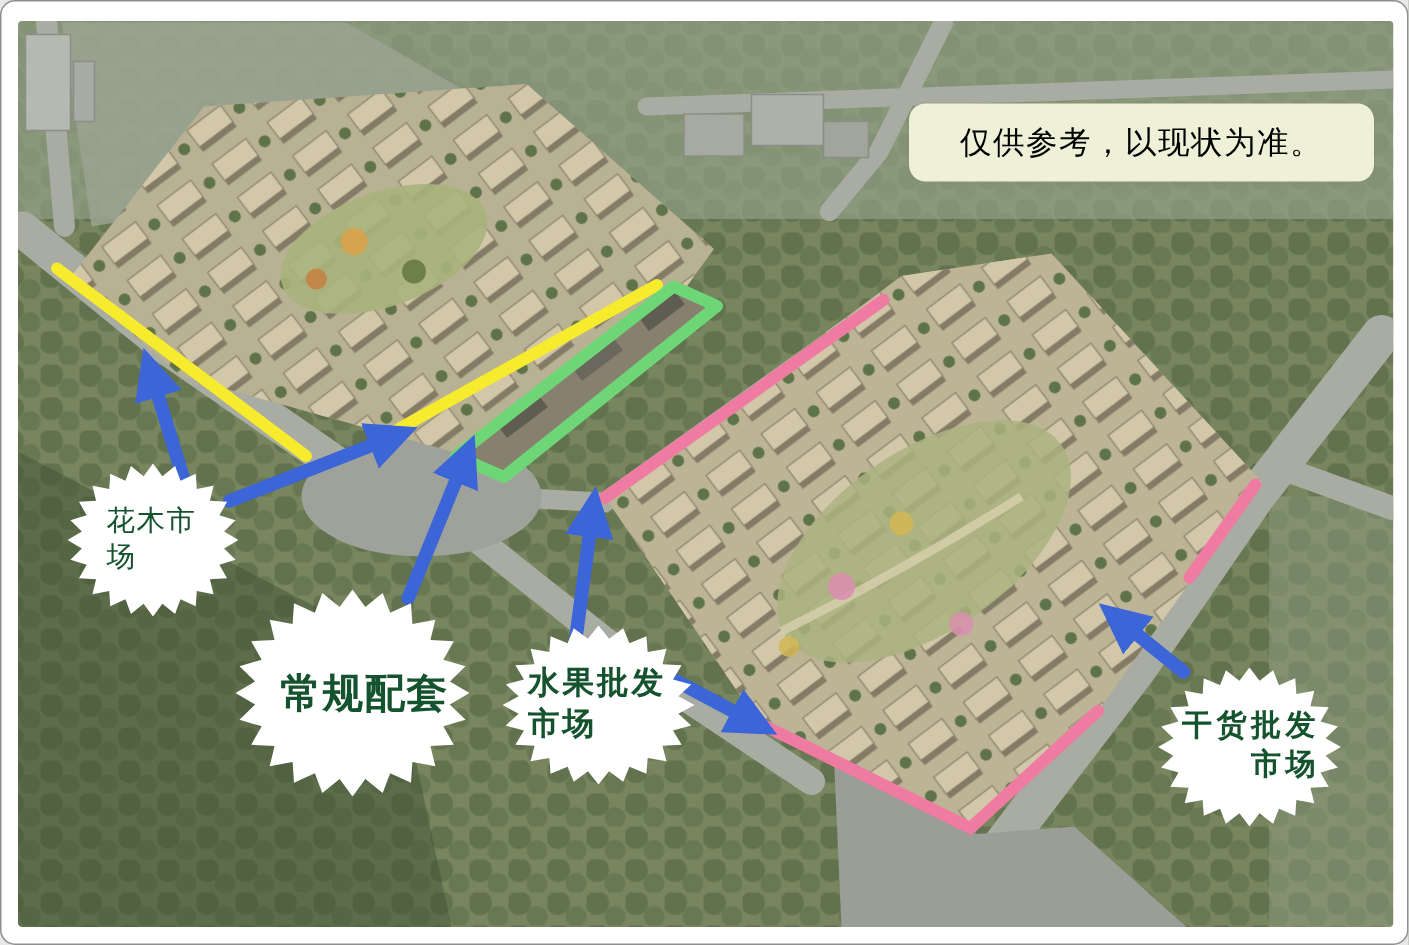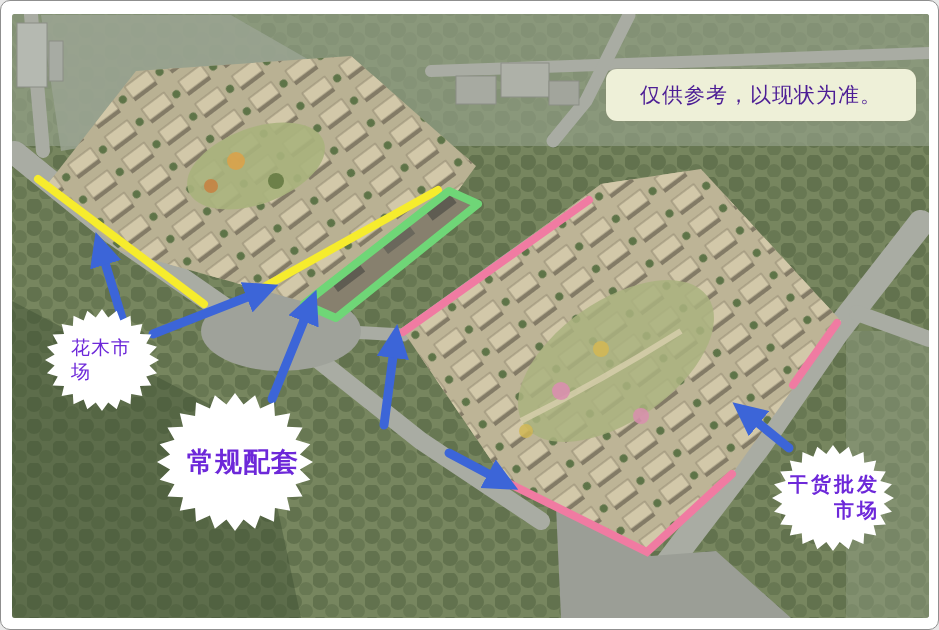--- a/index.html
+++ b/index.html
@@ -10,34 +10,34 @@
 
   
   .burst{position:absolute;background:#ffffff;display:flex;align-items:center;justify-content:center;
          clip-path:polygon(100% 50%,91.6% 55.5%,98.3% 62.9%,88.8% 66.1%,93.3% 75%,83.3% 75.6%,
          85.4% 85.4%,75.6% 83.3%,75% 93.3%,66.1% 88.8%,62.9% 98.3%,55.5% 91.6%,50% 100%,
          44.5% 91.6%,37.1% 98.3%,33.9% 88.8%,25% 93.3%,24.4% 83.3%,14.6% 85.4%,16.7% 75.6%,
          6.7% 75%,11.2% 66.1%,1.7% 62.9%,8.4% 55.5%,0% 50%,8.4% 44.5%,1.7% 37.1%,11.2% 33.9%,
          6.7% 25%,16.7% 24.4%,14.6% 14.6%,24.4% 16.7%,25% 6.7%,33.9% 11.2%,37.1% 1.7%,44.5% 8.4%,
          50% 0%,55.5% 8.4%,62.9% 1.7%,66.1% 11.2%,75% 6.7%,75.6% 16.7%,85.4% 14.6%,83.3% 24.4%,
          93.3% 25%,88.8% 33.9%,98.3% 37.1%,91.6% 44.5%);}
-  .burst .lbl{color:#6d28d9;line-height:1.28;}
+  .burst .lbl{color:#14532d;line-height:1.28;}
   .b-flower{left:33px;top:295px;width:114px;height:102px;}
   .b-flower .lbl{font-size:19px;font-weight:500;letter-spacing:1px;width:62px;text-align:left;}
   .b-general{left:145px;top:379px;width:156px;height:138px;}
   .b-general .lbl{font-size:27px;font-weight:700;letter-spacing:1px;white-space:nowrap;margin-left:16px;}
   .b-fruit{left:323px;top:403px;width:128px;height:106px;}
   .b-fruit .lbl{font-size:21px;font-weight:700;letter-spacing:2px;width:94px;text-align:left;}
   .b-dry{left:760px;top:431px;width:122px;height:106px;}
   .b-dry .lbl{font-size:20px;font-weight:700;letter-spacing:3px;width:94px;text-align:right;}
 
   .notice{position:absolute;left:594px;top:55px;width:310px;height:52px;background:#eef0d8;
           border-radius:11px;display:flex;align-items:center;justify-content:center;
           box-shadow:0 0 0 1px rgba(140,140,110,.25);}
-  .notice .lbl{font-family:"Liberation Serif","DejaVu Serif",serif;font-size:21px;color:#4c1d95;
+  .notice .lbl{font-family:"Liberation Serif","DejaVu Serif",serif;font-size:21px;color:#000000;
                letter-spacing:1px;white-space:nowrap;}
 </style>
 </head>
 <body>
 
 <div class="page">
   <div class="photo">
 
     <svg class="scene" viewBox="11 13 917 604" preserveAspectRatio="none" xmlns="http://www.w3.org/2000/svg">
       <defs>
@@ -136,20 +136,23 @@
         <path d="M788,447 L751,417" marker-end="url(#arrowHead)" stroke="#3c65d8"></path>
       </g>
     </svg>
 
     <div class="burst b-flower">
       <span class="lbl">花木市场</span>
     </div>
     <div class="burst b-general">
       <span class="lbl">常规配套</span>
     </div>
+    <div class="burst b-fruit">
+      <span class="lbl">水果批发市场</span>
+    </div>
     <div class="burst b-dry">
       <span class="lbl">干货批发市场</span>
     </div>
 
     <div class="notice">
       <span class="lbl">仅供参考，以现状为准。</span>
     </div>
 
   </div>
 </div>

